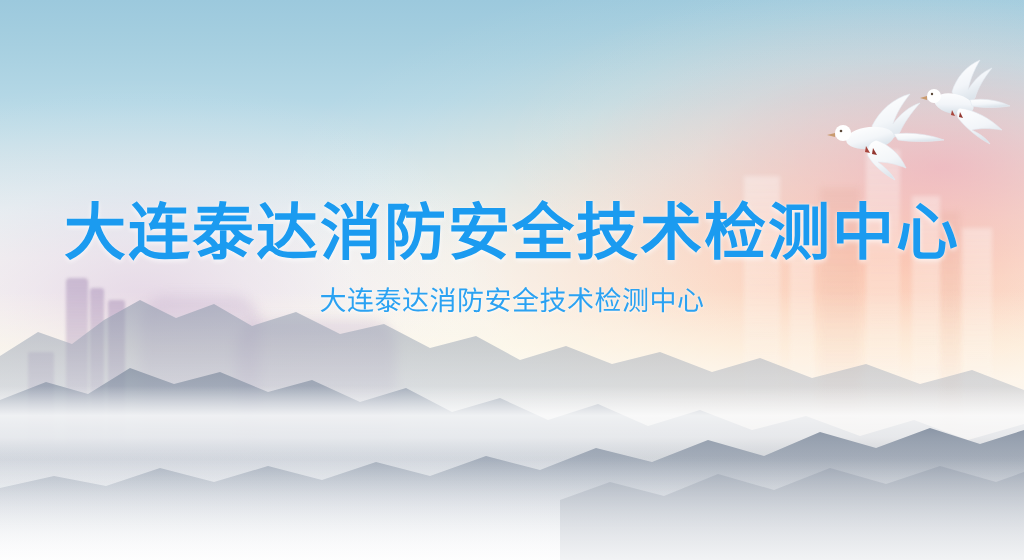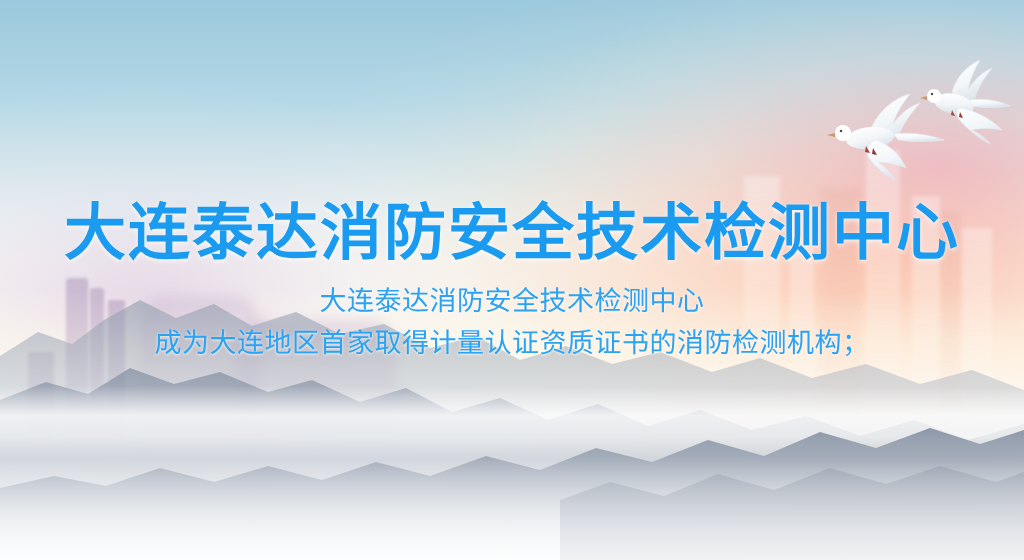--- a/index.html
+++ b/index.html
@@ -338,16 +338,15 @@
       <path fill="url(#fth2)" stroke="#e4ebf1" stroke-width="0.6" d="M60,42 C74,40 88,42 100,48 C86,50 72,50 62,48 Z"></path>
       <path d="M42,52 l3,6 l-4,-1 Z" fill="#a8453c"></path>
       <path d="M50,54 l3,6 l-4,-1 Z" fill="#93372f"></path>
     </svg>
   </div>
 
   <h1 class="headline">大连泰达消防安全技术检测中心</h1>
 
   <div class="body-copy">
     <div class="line">大连泰达消防安全技术检测中心</div>
-    <div class="line">成为大连地区首家取得计量认证资质证书的消防检测机构；</div>
   </div>
 
 </div>
 
 </body></html>

